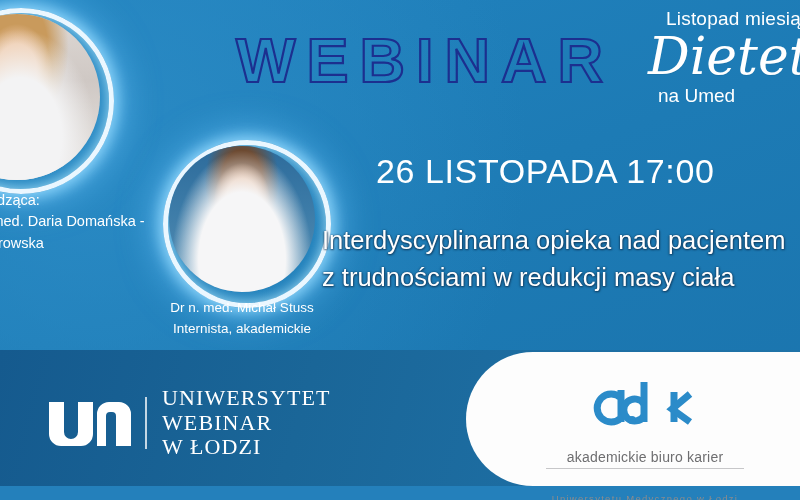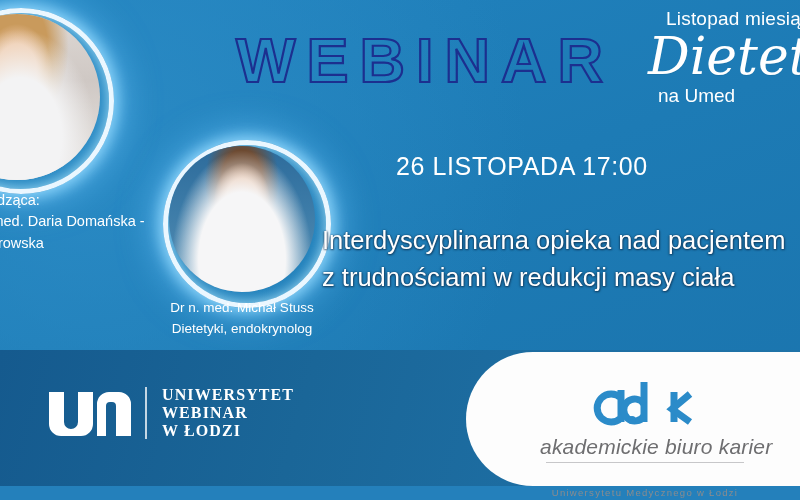--- a/index.html
+++ b/index.html
@@ -82,22 +82,22 @@
     color:#ffffff;font-size:14.5px;line-height:1.48;
     text-align:left;
   }
   .speaker-right{
     position:absolute;left:118px;top:298px;width:248px;
     color:#ffffff;font-size:13.5px;line-height:1.55;text-align:center;
   }
 
   
   .date{
-    position:absolute;left:396px;top:152px;
-    color:#ffffff;font-size:25px;letter-spacing:.6px;white-space:nowrap;
+    position:absolute;left:376px;top:152px;
+    color:#ffffff;font-size:34px;letter-spacing:.6px;white-space:nowrap;
   }
   .maintitle{
     position:absolute;left:322px;top:222px;width:500px;
     color:#ffffff;font-size:25.5px;line-height:1.44;
     text-shadow:
       0 0 2px rgba(20,50,80,.75),
       1px 1px 2px rgba(15,45,75,.6),
       -1px 1px 2px rgba(15,45,75,.35);
     white-space:nowrap;
   }
@@ -115,30 +115,29 @@
     position:absolute;left:466px;top:352px;width:334px;height:134px;
     background:#fdfdfd;border-radius:85px 0 0 85px;
   }
 
   
   .um-logo{position:absolute;left:47px;top:386px;display:flex;align-items:center;}
   .um-mark{width:84px;height:46px;position:relative;}
   .um-divider{width:2px;height:52px;background:rgba(255,255,255,.75);margin:0 15px 0 14px;}
   .um-words{
     color:#ffffff;font-family:"Liberation Serif","DejaVu Serif",serif;
-    font-size:16px;line-height:1.12;letter-spacing:1.1px;font-weight:bold;
+    font-size:22px;line-height:1.12;letter-spacing:1.1px;
   }
 
   
   .abk{position:absolute;left:540px;top:378px;width:210px;text-align:center;}
   .abk-mark{height:54px;display:flex;justify-content:center;align-items:flex-end;}
   .abk-name{
-    color:#6e6e70;font-size:21px;letter-spacing:.2px;margin-top:3px;
+    color:#6e6e70;font-size:14px;letter-spacing:.2px;margin-top:17px;
     white-space:nowrap;
-    font-style:italic;
   }
   .abk-rule{height:1px;background:#c7c7c9;margin:3px 6px 3px 6px;}
   .abk-sub{
     color:#8b8b8d;font-size:9.5px;letter-spacing:1.3px;white-space:nowrap;margin-top:24px;
   }
 </style>
 </head>
 <body>
 
 <div class="poster">
@@ -162,21 +161,21 @@
   </div>
 
   <div class="speaker-left">
     <div>Prowadząca:</div>
     <div>Dr n. med. Daria Domańska -</div>
     <div>Senderowska</div>
   </div>
 
   <div class="speaker-right">
     <div>Dr n. med. Michał Stuss</div>
-    <div>Dietetyki, endokrynolog</div>
+    <div>Internista, akademickie</div>
   </div>
 
   <div class="date">26 LISTOPADA 17:00</div>
 
   <div class="maintitle">
     <div>Interdyscyplinarna opieka nad pacjentem</div>
     <div>z trudnościami w redukcji masy ciała</div>
   </div>
 
   <div class="footer"></div>

